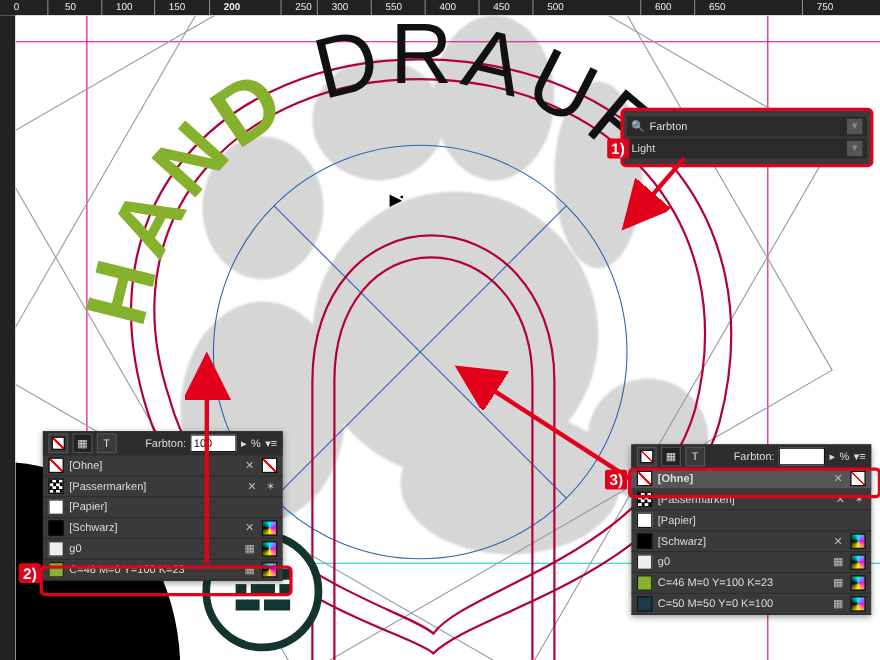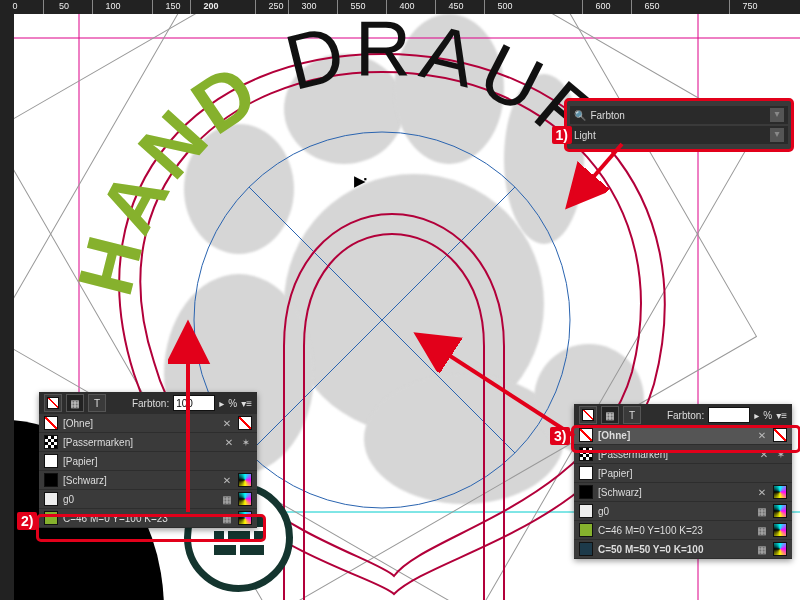--- a/index.html
+++ b/index.html
@@ -45,21 +45,21 @@
 .brick svg{width:50px;height:42px}
 .corner{position:absolute;bottom:0;left:0;width:150px;height:180px;background:#000;clip-path:ellipse(160px 190px at -10px 190px)}
 </style>
 </head>
 <body>
 
 <div class="ruler ruler-h" id="ruler-h">
     <div class="tick" style="left: 14px;">0</div>
     <div class="tick" style="left: 63px;">50</div>
     <div class="tick" style="left: 112px;">100</div>
-    <div class="tick" style="left: 172px;">150</div>
+    <div class="tick" style="left: 160px;">150</div>
     <div class="tick" style="left: 210px; font-weight: bold;">200</div>
     <div class="tick" style="left: 275px; text-align: center;">250</div>
     <div class="tick" style="left: 308px;">300</div>
     <div class="tick" style="left: 357px;">550</div>
     <div class="tick" style="left: 406px;">400</div>
     <div class="tick" style="left: 455px;">450</div>
     <div class="tick" style="left: 504px;">500</div>
     <div class="tick" style="left: 582px; margin-top: 42px;">550</div>
     <div class="tick" style="left: 602px;">600</div>
     <div class="tick" style="left: 651px;">650</div>
@@ -251,21 +251,21 @@
         </div>
         <div class="row">
           <span class="sw green"></span>
           <span style="font-weight:normal">C=46 M=0 Y=100 K=23</span>
           <span class="spacer"></span>
           <span class="icn">▦</span>
           <span class="sw cmyk" style="width:12px;height:12px"></span>
         </div>
         <div class="row">
           <span class="sw dkbl"></span>
-          <span style="font-weight:bold">C=50 M=50 Y=0 K=100</span>
+          <span style="font-weight:normal">C=50 M=50 Y=0 K=100</span>
           <span class="spacer"></span>
           <span class="icn">▦</span>
           <span class="sw cmyk" style="width:12px;height:12px"></span>
         </div>
       </div>
   </div>
   <div class="redbox" style="top:411px;left:557px;width:224px;height:22px"></div>
 
   <svg class="arrow" style="top:0;left:0;width:786px;height:586px">
     <defs>

